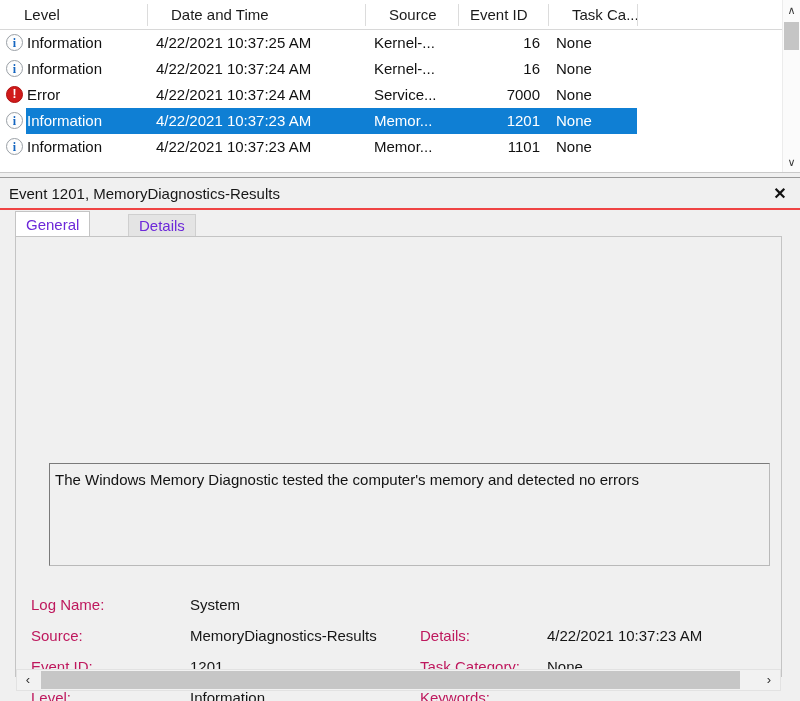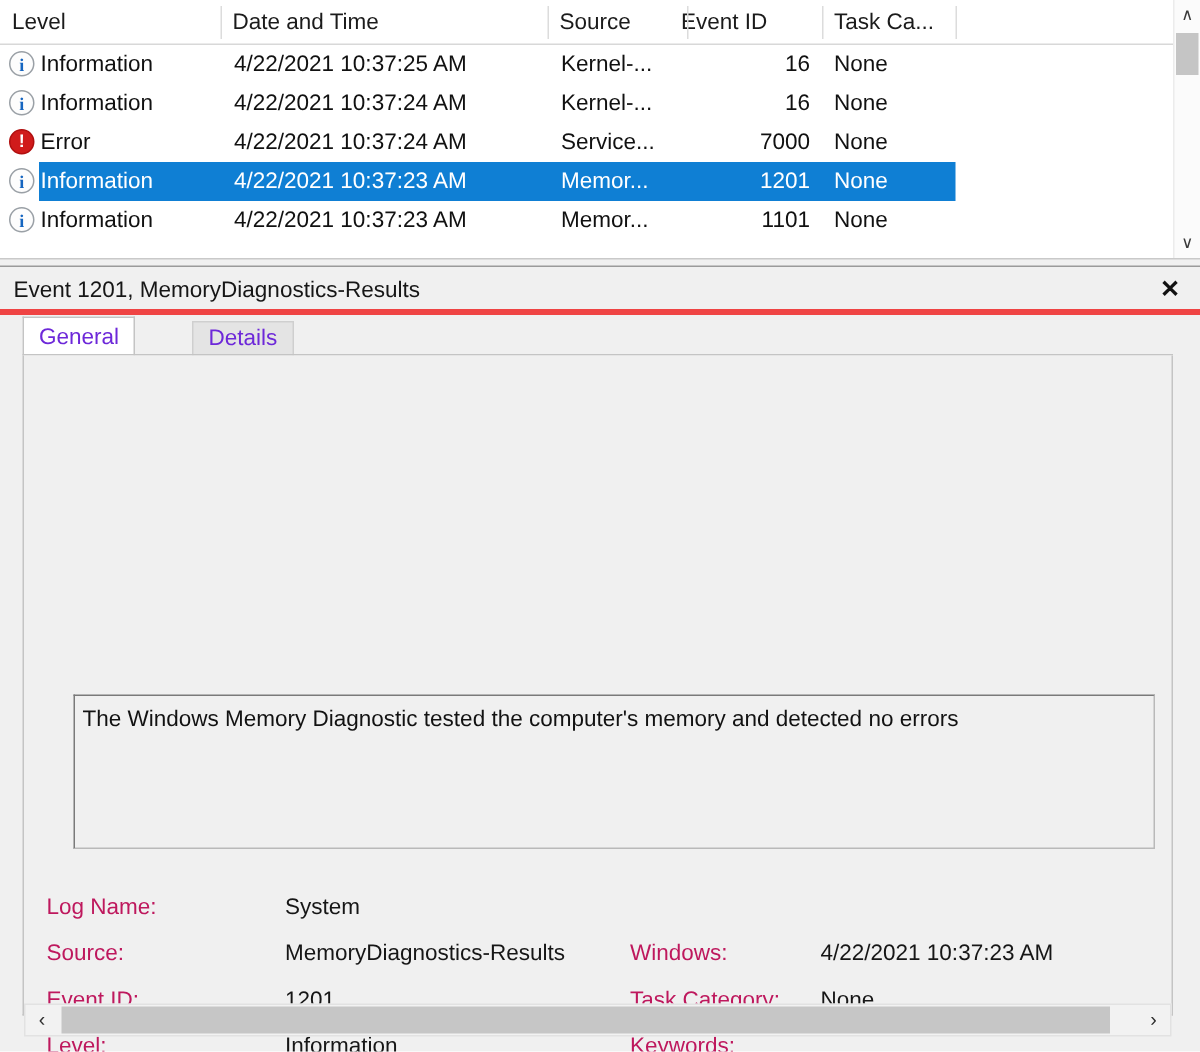--- a/index.html
+++ b/index.html
@@ -36,20 +36,21 @@
   .hdr-cell {
     position: absolute;
     top: 0;
     height: 29px;
     line-height: 29px;
     font-size: 15px;
     color: #1b1b1b;
     white-space: nowrap;
     box-sizing: border-box;
     padding-left: 8px;
+    margin-left: 16px;
   }
   .hdr-sep {
     position: absolute;
     top: 4px;
     width: 1px;
     height: 22px;
     background: #dcdcdc;
   }
 
   .rows-clip {
@@ -152,21 +153,21 @@
     left: 0; top: 178px;
     width: 800px; height: 523px;
     background: #f0f0f0;
   }
 
   #detail-title {
     position: absolute;
     left: 0; top: 0;
     width: 800px; height: 32px;
     background: #f0f0f0;
-    border-bottom: 4px solid #ef4444;
+    border-bottom: 2px solid #ef4444;
     box-sizing: border-box;
   }
   #detail-title .t-text {
     position: absolute;
     left: 9px; top: 0;
     height: 31px; line-height: 31px;
     font-size: 15px; color: #161616;
     white-space: nowrap;
   }
   #close-btn {
@@ -383,21 +384,21 @@
 
   <div class="field-label" style="left:31px; top:449px;">Source:</div>
   <div class="field-value" style="left:190px; top:449px;">MemoryDiagnostics-Results</div>
 
   <div class="field-label" style="left:31px; top:480px;">Event ID:</div>
   <div class="field-value" style="left:190px; top:480px;">1201</div>
 
   <div class="field-label" style="left:31px; top:511px;">Level:</div>
   <div class="field-value" style="left:190px; top:511px;">Information</div>
 
-  <div class="field-label" style="left:420px; top:449px;">Windows:</div>
+  <div class="field-label" style="left:420px; top:449px;">Details:</div>
   <div class="field-value" style="left:547px; top:449px;">4/22/2021 10:37:23 AM</div>
 
   <div class="field-label" style="left:420px; top:480px;">Task Category:</div>
   <div class="field-value" style="left:547px; top:480px;">None</div>
 
   <div class="field-label" style="left:420px; top:511px;">Keywords:</div>
   <div class="field-value" style="left:547px; top:511px;"></div>
 
   <div id="hscroll">
     <div class="hs-btn left">‹</div>

